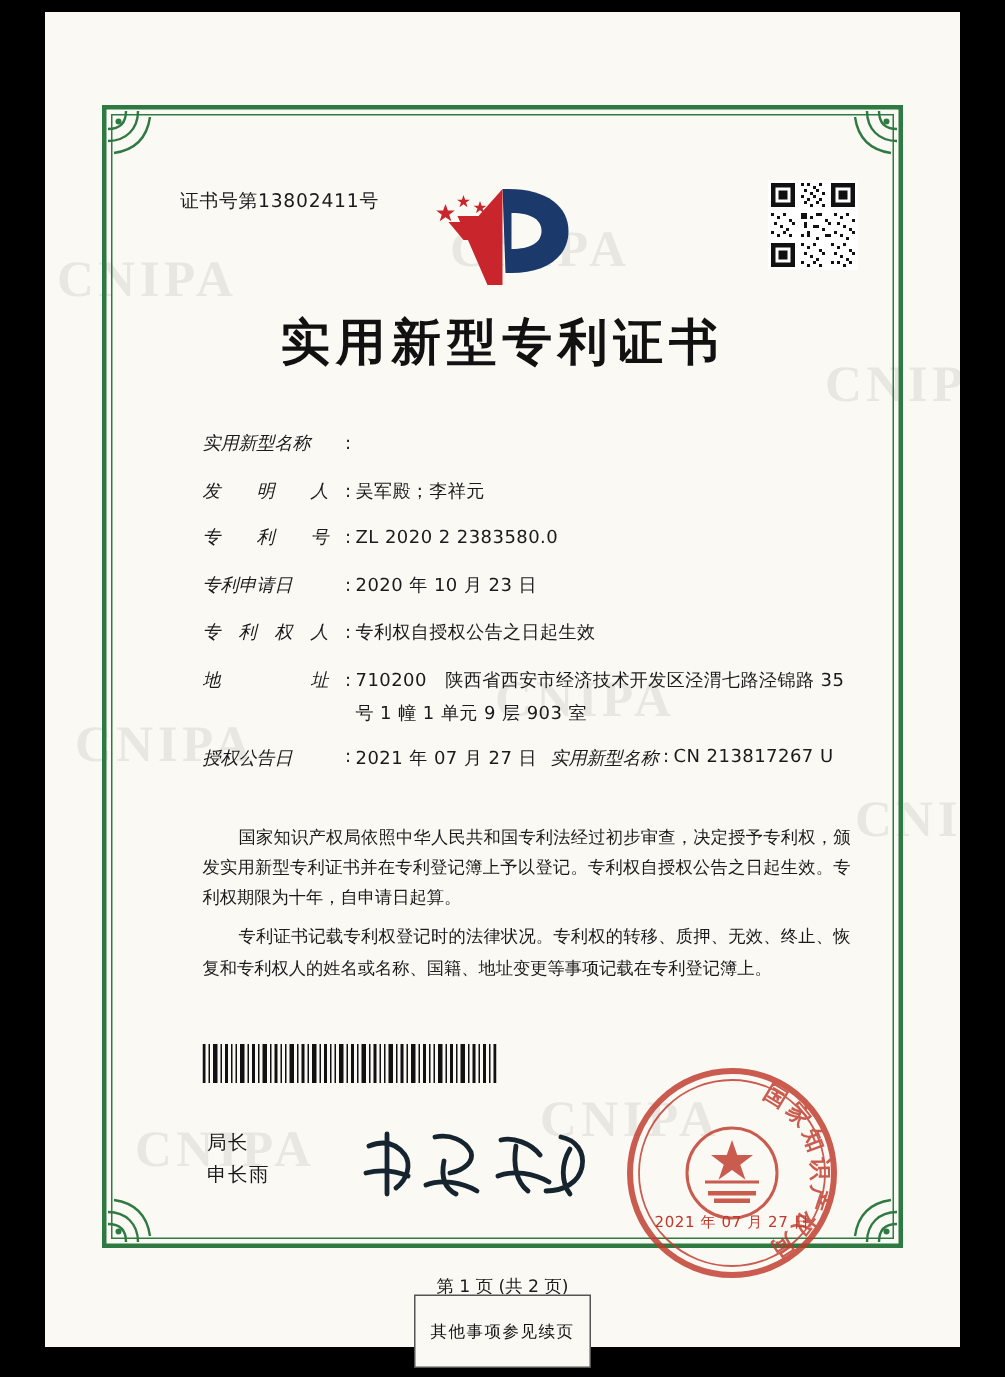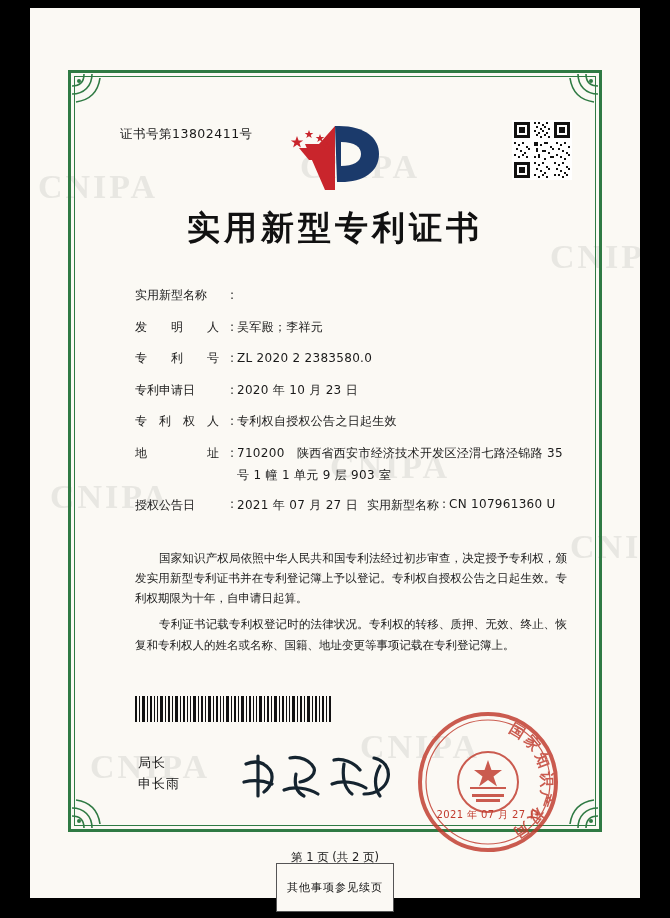--- a/index.html
+++ b/index.html
@@ -143,20 +143,21 @@
     margin-bottom: 13px;
     font-size: 12px;
     color: #1a1a1a;
     line-height: 1.55;
   }
   .field-label {
     width: 92px;
     flex: 0 0 92px;
     letter-spacing: 0px;
     white-space: nowrap;
+    font-style: italic;
   }
   .field-colon {
     flex: 0 0 10px;
     text-align: center;
   }
   .field-value {
     flex: 1;
     letter-spacing: 0.3px;
   }
   .field-value .subline {
@@ -464,21 +465,21 @@
 
       <div class="pub-row">
         <div class="pub-left">
           <div class="field-label">授权公告日</div>
           <div class="field-colon">:</div>
           <div class="field-value">2021 年 07 月 27 日</div>
         </div>
         <div class="pub-right">
           <div class="field-label">实用新型名称</div>
           <div class="field-colon">:</div>
-          <div class="field-value">CN 107961360 U</div>
+          <div class="field-value">CN 213817267 U</div>
         </div>
       </div>
 
     </div>
 
     <div class="paragraphs">
       <p>国家知识产权局依照中华人民共和国专利法经过初步审查，决定授予专利权，颁发实用新型专利证书并在专利登记簿上予以登记。专利权自授权公告之日起生效。专利权期限为十年，自申请日起算。</p>
       <p>专利证书记载专利权登记时的法律状况。专利权的转移、质押、无效、终止、恢复和专利权人的姓名或名称、国籍、地址变更等事项记载在专利登记簿上。</p>
     </div>
 

